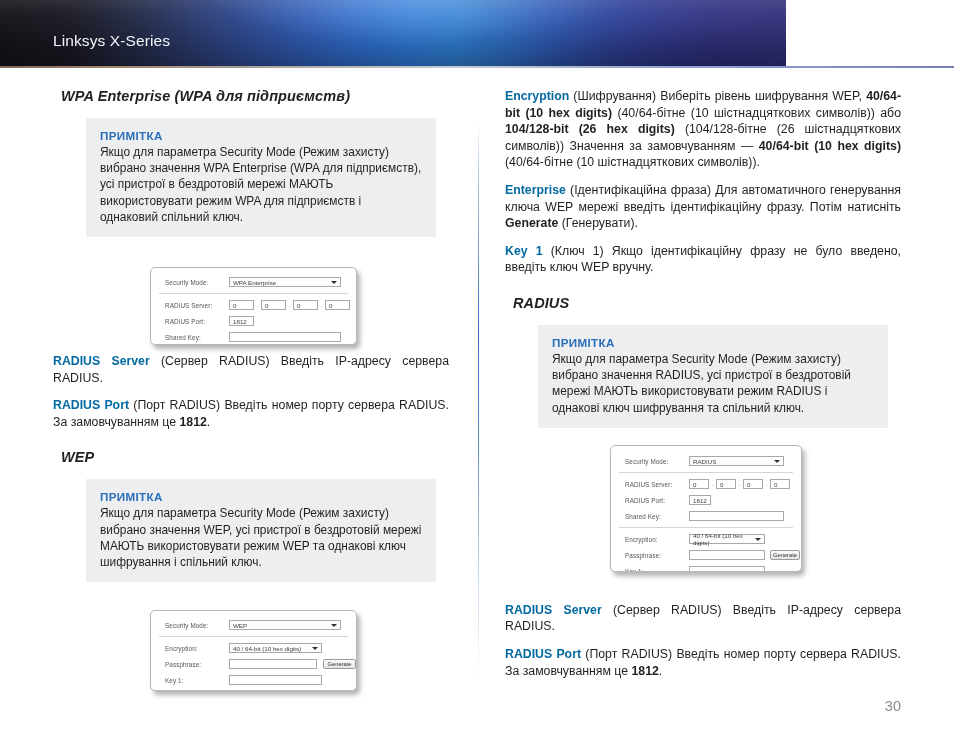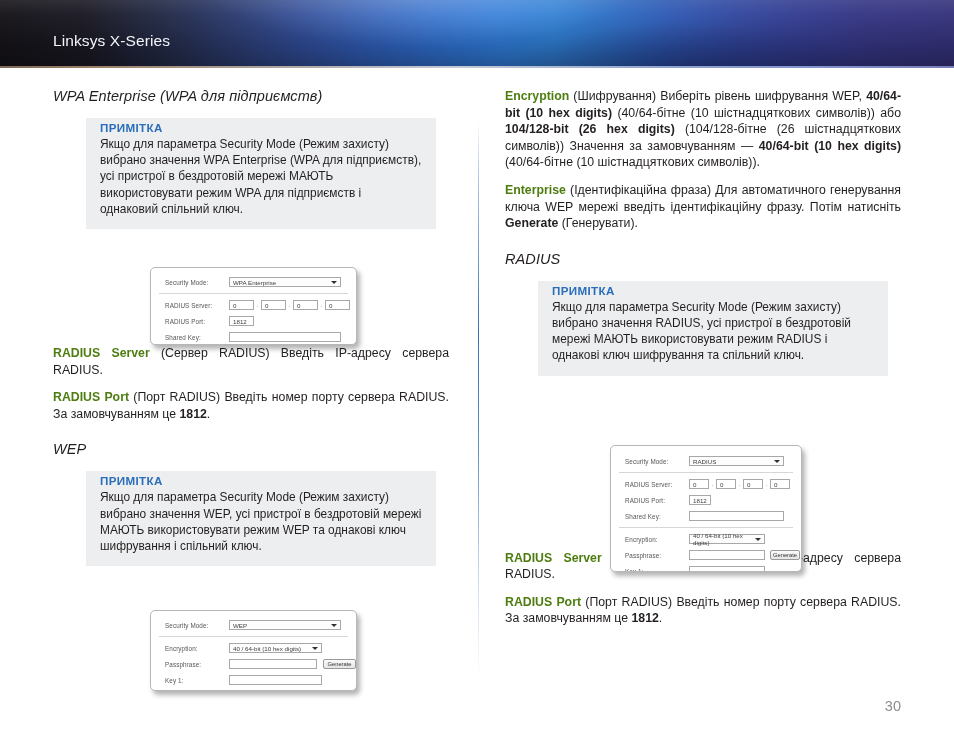--- a/index.html
+++ b/index.html
@@ -13,21 +13,21 @@
     font-family: "Liberation Sans", sans-serif;
     color: #231f20;
     overflow: hidden;
     position: relative;
   }
 
   
   .banner {
     position: absolute;
     left: 0; top: 0;
-    width: 954px;
+    width: 786px;
     height: 66px;
     background:
       linear-gradient(to bottom, rgba(255,255,255,0.10) 0%, rgba(255,255,255,0.03) 22%, rgba(0,0,0,0.16) 70%, rgba(0,0,0,0.30) 100%),
       linear-gradient(to right,
          #151318 0%,
          #1a1924 9%,
          #232a46 17%,
          #2b3a6d 24%,
          #2f4a93 31%,
          #2f5bb3 38%,
@@ -94,46 +94,46 @@
        rgba(150,180,222,0.75) 10%,
        rgba(41,105,184,0.95) 38%,
        rgba(64,124,192,0.85) 58%,
        rgba(160,190,226,0.55) 82%,
        rgba(230,238,248,0) 100%);
   }
 
   
   h2.sec-head {
     font-size: 14.5px;
-    font-weight: normal;
+    font-weight: bold;
     font-style: italic;
     color: #231f20;
-    margin: 0 0 10px 0;
+    margin: 0 0 10px 8px;
     letter-spacing: .1px;
   }
   p.body {
     font-size: 12.3px;
     line-height: 16.6px;
     margin: 0 0 11px 0;
     text-align: justify;
     color: #231f20;
   }
   .term {
-    color: #4d7c0f;
+    color: #0369a1;
     font-weight: bold;
   }
   .bold { font-weight: bold; }
 
   
   .note {
     background: #eceeef;
     margin: 14px 0 14px 33px;
     width: 350px;
     box-sizing: border-box;
-    padding: 3px 14px 12px 14px;
+    padding: 11px 14px 12px 14px;
   }
   .note-title {
     color: #2a6ebb;
     font-weight: bold;
     font-size: 11.6px;
     letter-spacing: .35px;
     margin-bottom: 2px;
   }
   .note-body {
     font-size: 11.9px;
@@ -290,20 +290,21 @@
   </div>
 
 </div>
 
 <div class="col col-right">
 
   <p class="body"><span class="term">Encryption</span><span> (Шифрування) Виберіть рівень шифрування WEP, </span><span class="bold">40/64-bit (10 hex digits)</span><span> (40/64-бітне (10 шістнадцяткових символів)) або </span><span class="bold">104/128-bit (26 hex digits)</span><span> (104/128-бітне (26 шістнадцяткових символів)) Значення за замовчуванням — </span><span class="bold">40/64-bit (10 hex digits)</span><span> (40/64-бітне (10 шістнадцяткових символів)).</span></p>
 
   <p class="body"><span class="term">Enterprise</span><span> (Ідентифікаційна фраза) Для автоматичного генерування ключа WEP мережі введіть ідентифікаційну фразу. Потім натисніть </span><span class="bold">Generate</span><span> (Генерувати).</span></p>
 
+  <p class="body"><span class="term">Key 1</span><span> (Ключ 1)  Якщо ідентифікаційну фразу не було введено, введіть ключ WEP вручну.</span></p>
 
   <h2 class="sec-head" style="margin-top:19px">RADIUS</h2>
 
 
   <div class="note">
     <div class="note-title">ПРИМІТКА</div>
     <div class="note-body">Якщо для параметра Security Mode (Режим захисту) вибрано значення RADIUS, усі пристрої в бездротовій мережі МАЮТЬ використовувати режим RADIUS і однакові ключ шифрування та спільний ключ.</div>
   </div>
 
   <div style="height:160px"></div>

